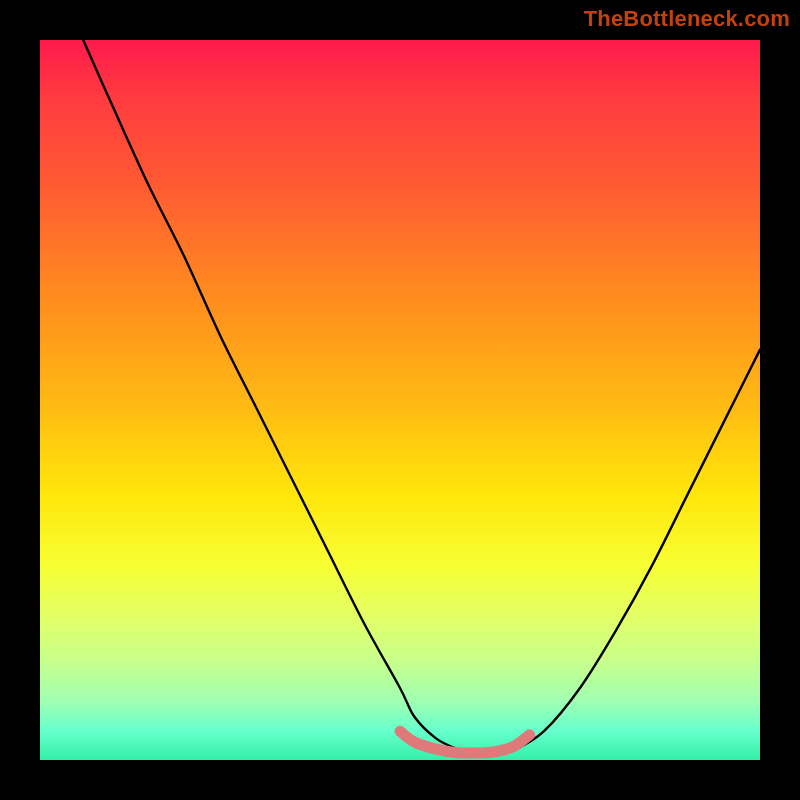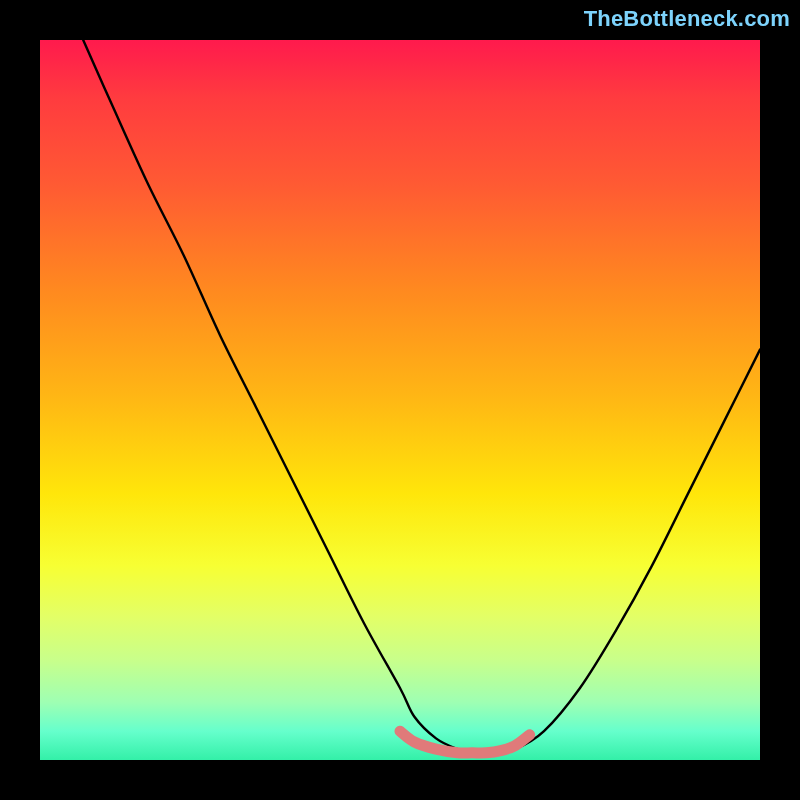--- a/index.html
+++ b/index.html
@@ -37,21 +37,21 @@
       #c9ff8a 86%,
       #9effb3 92%,
       #66ffcc 96%,
       #33f0a8 100%
     );
   }
   .watermark {
     position: absolute;
     top: 6px;
     right: 10px;
-    color: #7dd3fc;
+    color: #c2410c;
     font-size: 22px;
     font-weight: 600;
     letter-spacing: 0.2px;
     user-select: none;
     margin-left: 31px;
   }
   svg.curve {
     position: absolute;
     left: 0;
     top: 0;

